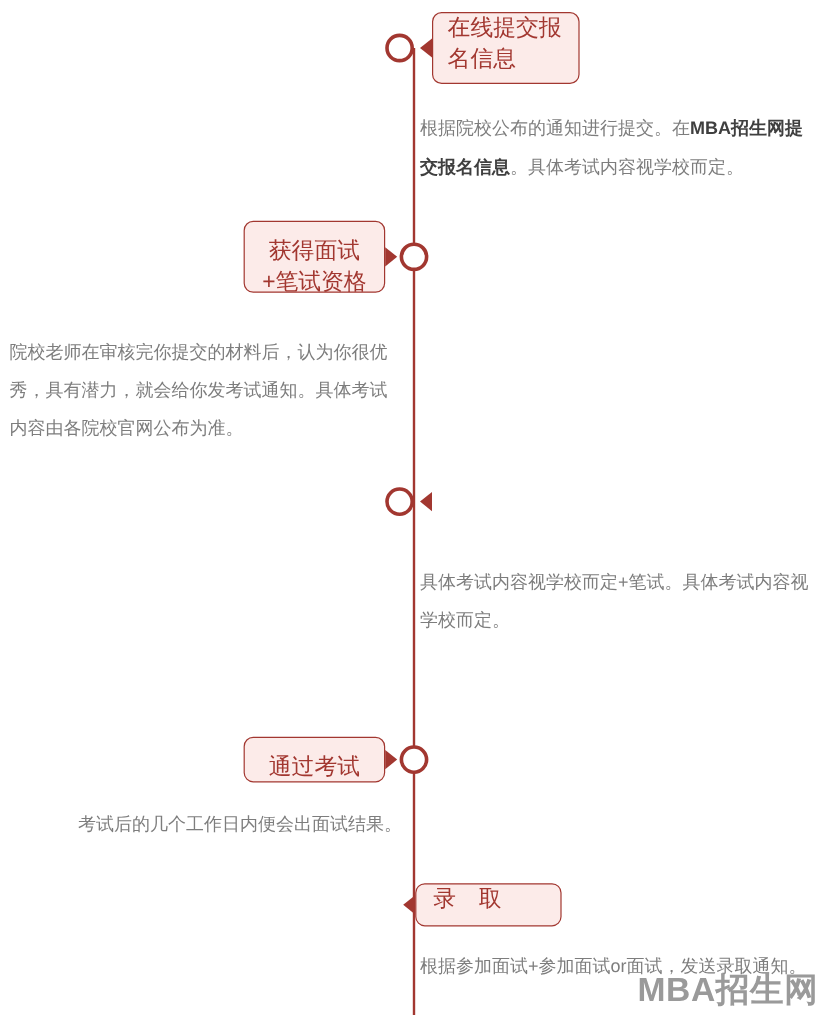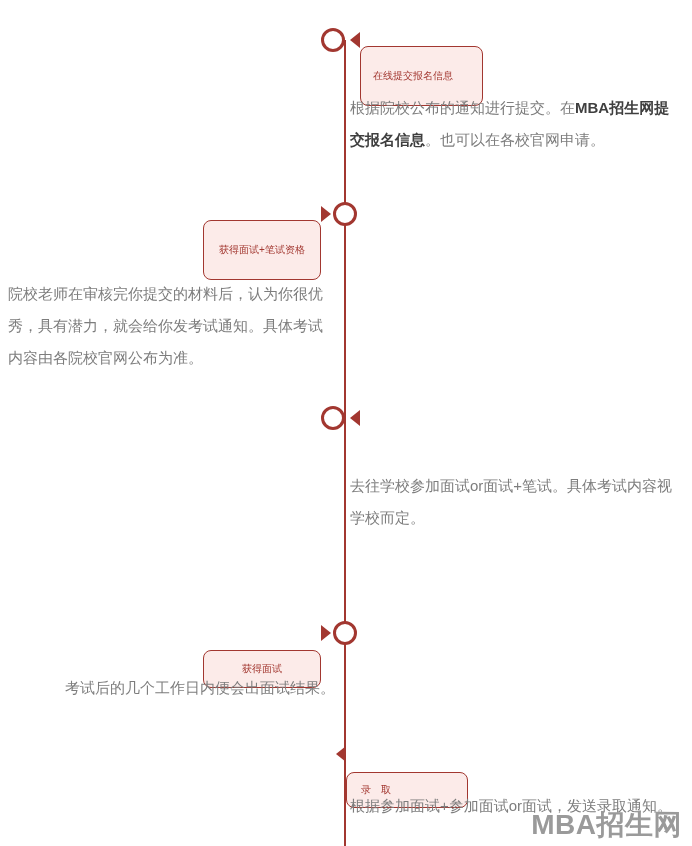--- a/index.html
+++ b/index.html
@@ -44,29 +44,28 @@
     border-bottom: 8px solid transparent;
   }
   .arrow.left  { border-right: 10px solid var(--accent); }
   .arrow.right { border-left: 10px solid var(--accent); }
   .step-box {
     position: absolute;
     background: var(--box-fill);
     border: 1px solid var(--accent);
     border-radius: 8px;
     color: var(--accent);
-    font-size: 10px;
+    font-size: 19px;
     line-height: 26px;
     display: flex;
-    align-items: center;
+    align-items: flex-start;
     word-break: break-all;
-    margin-top: 36px;
   }
   .step-box.align-left   { padding: 0 12px; text-align: left; }
-  .step-box.align-center { padding: 0 13px; justify-content: center; text-align: center; }
+  .step-box.align-center { padding: 12px 13px; justify-content: center; text-align: center; }
   .step-box.pad-wide     { padding: 0 14px; }
   .desc {
     position: absolute;
     font-size: 15px;
     line-height: 32px;
     color: var(--desc-text);
     word-break: break-all;
   }
   .desc b { color: var(--desc-bold); font-weight: 700; }
   .watermark {
@@ -85,40 +84,40 @@
 <div class="canvas">
 
   <div class="timeline-line"></div>
 
   <div class="node-circle" style="left:321px; top:28px;"></div>
   <div class="arrow left" style="left:350px; top:32px;"></div>
   <div class="step-box align-left" style="left:360px; top:10px; width:123px; height:60px;">
     <span>在线提交报名信息</span>
   </div>
   <div class="desc" style="left:350px; top:92px; width:330px;">
-    <span>根据院校公布的通知进行提交。在</span><b>MBA招生网提交报名信息</b><span>。也可以在各校官网申请。</span>
+    <span>根据院校公布的通知进行提交。在</span><b>MBA招生网提交报名信息</b><span>。具体考试内容视学校而定。</span>
   </div>
 
   <div class="step-box align-center" style="left:203px; top:184px; width:118px; height:60px;">
     <span>获得面试+笔试资格</span>
   </div>
   <div class="arrow right" style="left:321px; top:206px;"></div>
   <div class="node-circle" style="left:333px; top:202px;"></div>
   <div class="desc" style="left:8px; top:278px; width:324px;">
     <span>院校老师在审核完你提交的材料后，认为你很优秀，具有潜力，就会给你发考试通知。具体考试内容由各院校官网公布为准。</span><b></b><span></span>
   </div>
 
   <div class="node-circle" style="left:321px; top:406px;"></div>
   <div class="arrow left" style="left:350px; top:410px;"></div>
   <div class="desc" style="left:350px; top:470px; width:330px;">
-    <span>去往学校参加面试or面试+笔试。具体考试内容视学校而定。</span><b></b><span></span>
+    <span>具体考试内容视学校而定+笔试。具体考试内容视学校而定。</span><b></b><span></span>
   </div>
 
   <div class="step-box align-center" style="left:203px; top:614px; width:118px; height:38px;">
-    <span>获得面试</span>
+    <span>通过考试</span>
   </div>
   <div class="arrow right" style="left:321px; top:625px;"></div>
   <div class="node-circle" style="left:333px; top:621px;"></div>
   <div class="desc" style="left:65px; top:672px; width:300px;">
     <span>考试后的几个工作日内便会出面试结果。</span><b></b><span></span>
   </div>
 
   <div class="arrow left" style="left:336px; top:746px;"></div>
   <div class="step-box align-left pad-wide" style="left:346px; top:736px; width:122px; height:36px;">
     <span>录　取</span>

